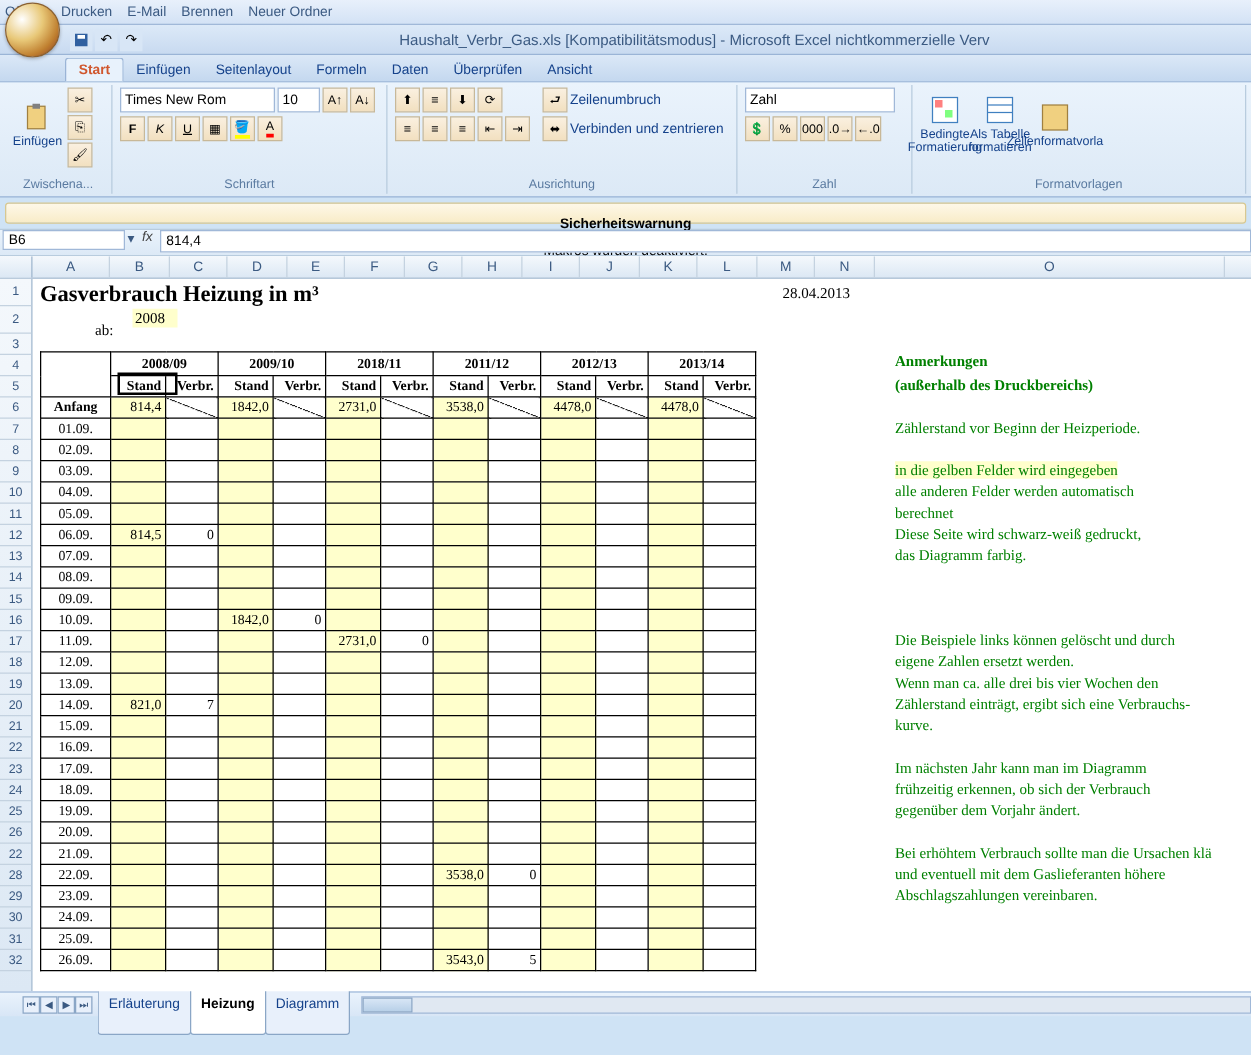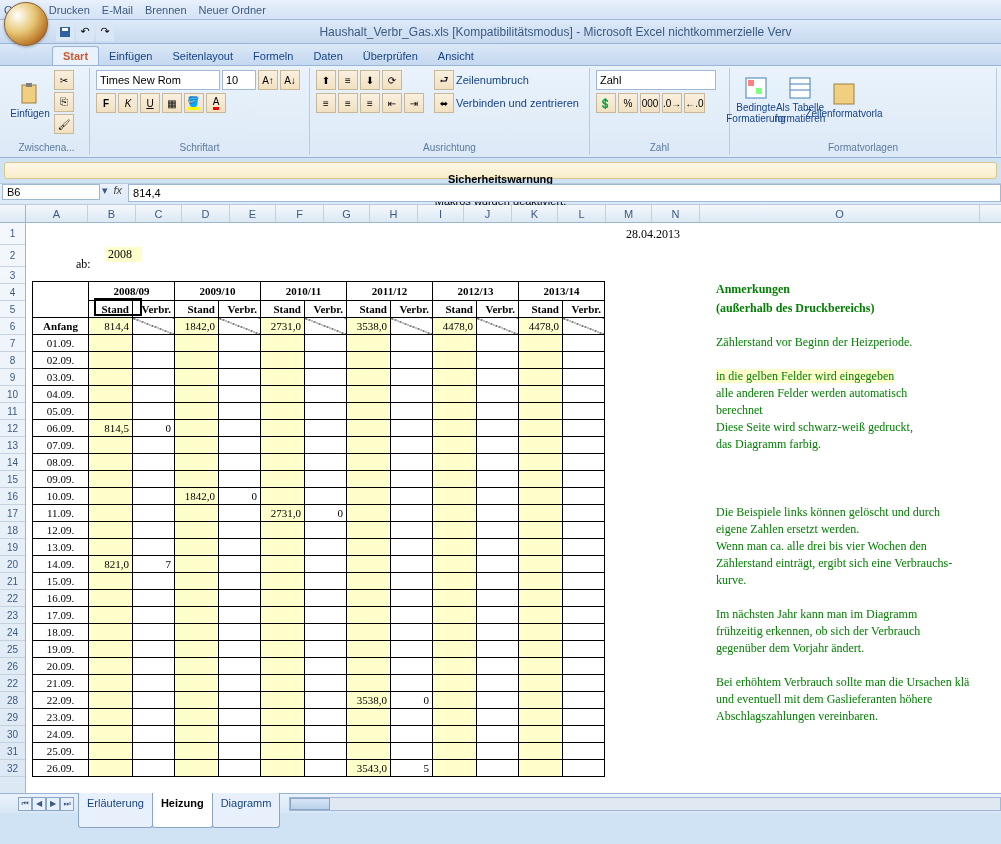--- a/index.html
+++ b/index.html
@@ -286,30 +286,31 @@
         <div class="row-header">25</div>
         <div class="row-header">26</div>
         <div class="row-header">22</div>
         <div class="row-header">28</div>
         <div class="row-header">29</div>
         <div class="row-header">30</div>
         <div class="row-header">31</div>
         <div class="row-header">32</div>
       </div>
     <div class="cells">
+      <div class="sheet-title">Gasverbrauch Heizung in m³</div>
       <div class="sheet-date">28.04.2013</div>
       <div class="ab-label">ab:</div>
       <div class="ab-year">2008</div>
       <table class="data-table" id="data-table">
           <tbody>
             <tr class="year-header">
               <th class="col-date" rowspan="2"></th>
               <th colspan="2">2008/09</th>
               <th colspan="2">2009/10</th>
-              <th colspan="2">2010/11</th>
+              <th colspan="2">2018/11</th>
               <th colspan="2">2011/12</th>
               <th colspan="2">2012/13</th>
               <th colspan="2">2013/14</th>
             </tr>
             <tr>
               <th class="col-stand">Stand</th>
               <th class="col-verbr">Verbr.</th>
               <th class="col-stand">Stand</th>
               <th class="col-verbr">Verbr.</th>
               <th class="col-stand">Stand</th>

